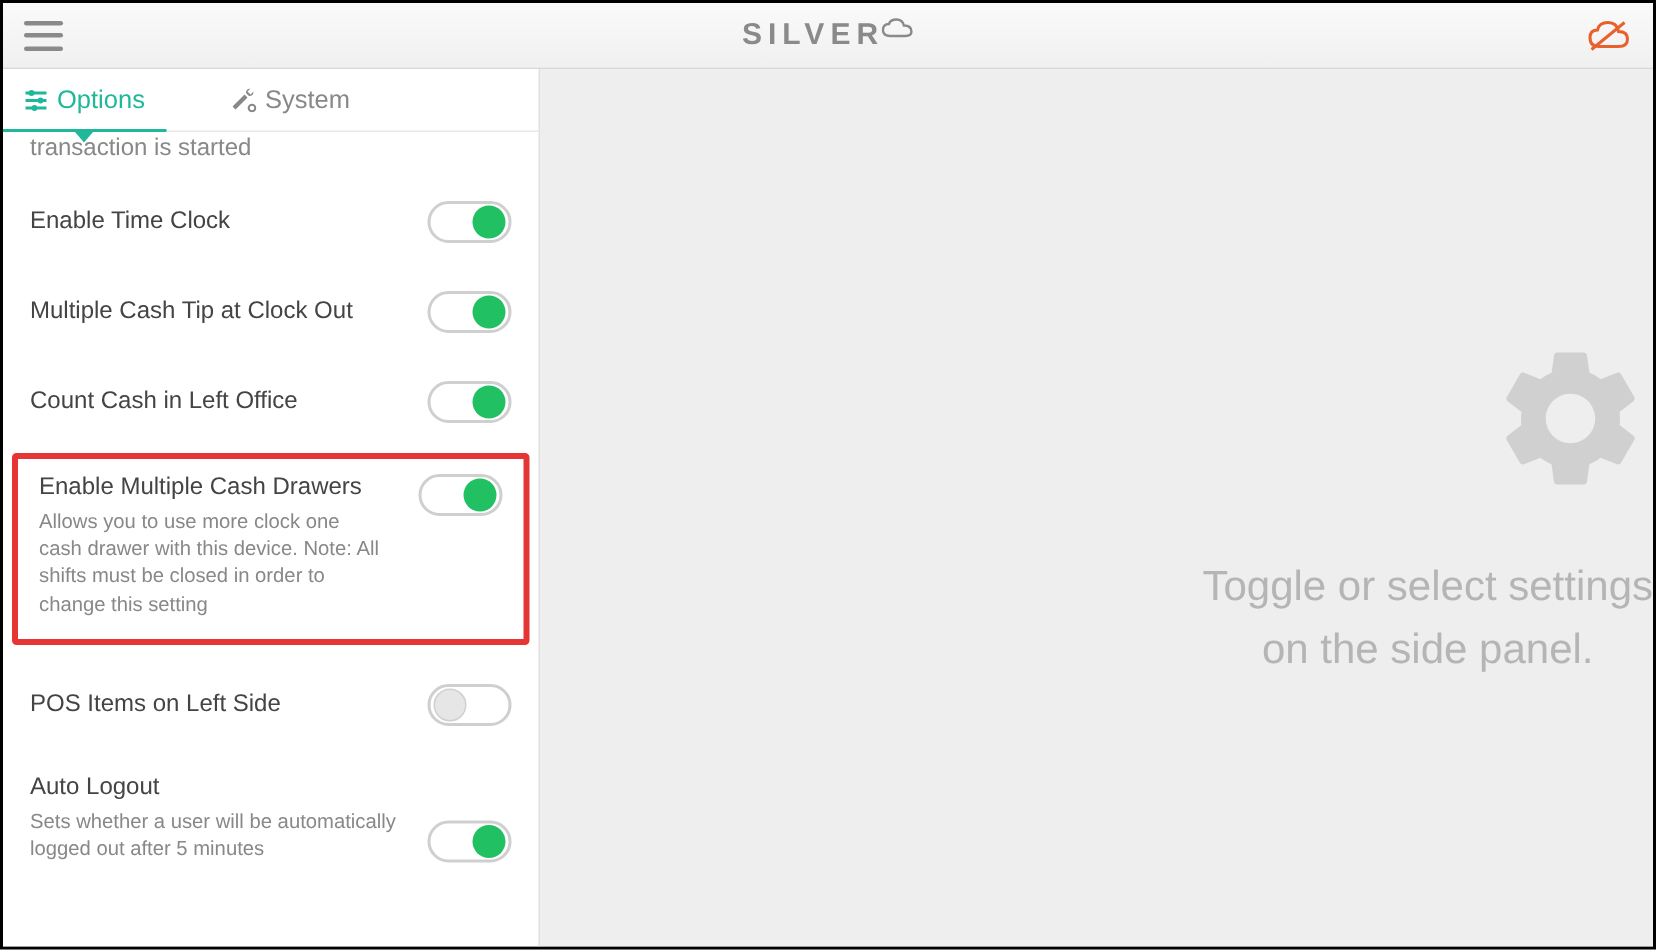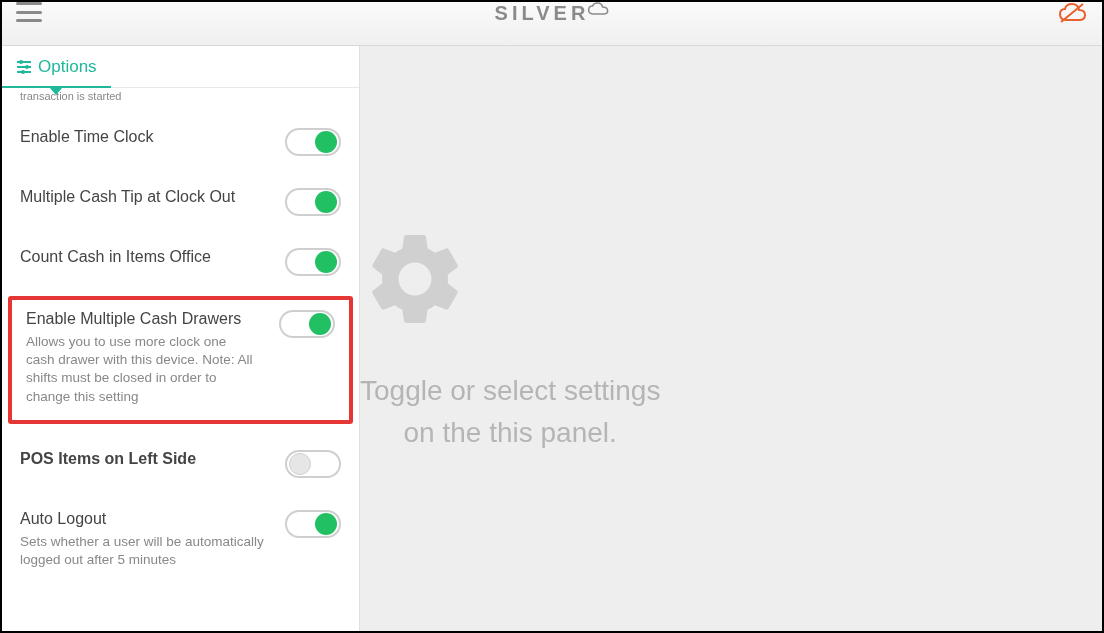--- a/index.html
+++ b/index.html
@@ -9,21 +9,21 @@
   height: 633px;
   background: #fff;
   border: 2px solid #000;
   overflow: hidden;
 }
 .header {
   height: 44px;
   background: linear-gradient(to bottom, #fafafa, #f0f0f0);
   border-bottom: 1px solid #d8d8d8;
   display: flex;
-  align-items: flex-start;
+  align-items: center;
   position: relative;
   gap: 43px;
 }
 .hamburger {
   width: 26px;
   height: 20px;
   margin-left: 14px;
   display: flex;
   flex-direction: column;
   justify-content: space-between;
@@ -96,27 +96,27 @@
   border-right: 6px solid transparent;
   border-top: 7px solid #20b89a;
 }
 .settings-list {
   flex: 1;
   overflow-y: auto;
   padding-top: 2px;
 }
 .truncated-row {
   color: #888;
-  font-size: 11px;
+  font-size: 16px;
   padding: 0 19px 12px 18px;
 }
 .setting-row {
   padding: 14px 18px 18px 18px;
   display: flex;
-  align-items: flex-start;
+  align-items: flex-end;
   gap: 12px;
 }
 .setting-text {
   flex: 1;
 }
 .setting-title {
   font-size: 16px;
   color: #444;
   margin-bottom: 5px;
 }
@@ -156,21 +156,21 @@
   border: 4px solid #e63535;
   border-radius: 3px;
   padding: 10px 14px 14px 14px;
   margin: 2px 6px;
 }
 .content {
   flex: 1;
   background: #eeeeee;
   display: flex;
   flex-direction: column;
-  align-items: flex-start;
+  align-items: flex-end;
   justify-content: center;
   color: #b8b8b8;
 }
 .gear-large {
   margin-bottom: 36px;
 }
 .content-text {
   font-size: 28px;
   font-weight: 300;
   text-align: center;
@@ -206,20 +206,27 @@
         <svg width="16" height="16" viewBox="0 0 16 16">
           <line x1="1" y1="3" x2="15" y2="3" stroke="#20b89a" stroke-width="2"></line>
           <circle cx="5" cy="3" r="2" fill="#20b89a"></circle>
           <line x1="1" y1="8" x2="15" y2="8" stroke="#20b89a" stroke-width="2"></line>
           <circle cx="11" cy="8" r="2" fill="#20b89a"></circle>
           <line x1="1" y1="13" x2="15" y2="13" stroke="#20b89a" stroke-width="2"></line>
           <circle cx="7" cy="13" r="2" fill="#20b89a"></circle>
         </svg>
         <span>Options</span>
       </div>
+      <div class="tab" style="margin-left:30px;">
+        <svg width="16" height="16" viewBox="0 0 16 16">
+          <path d="M2 14 L10 6 L8 4 L0 12 Z M11 5 Q14 5 14 2 L12 4 L10 2 L12 0 Q9 0 9 3 Z" fill="#888"></path>
+          <circle cx="13" cy="13" r="2.2" fill="none" stroke="#888" stroke-width="1.4"></circle>
+        </svg>
+        <span>System</span>
+      </div>
     </div>
 
     <div class="settings-list">
       <div class="truncated-row">transaction is started</div>
 
       <div class="setting-row">
         <div class="setting-text">
           <div class="setting-title">Enable Time Clock</div>
         </div>
         <div class="toggle on">
@@ -231,40 +238,40 @@
         <div class="setting-text">
           <div class="setting-title">Multiple Cash Tip at Clock Out</div>
         </div>
         <div class="toggle on">
             <div class="knob"></div>
           </div>
       </div>
 
       <div class="setting-row">
         <div class="setting-text">
-          <div class="setting-title">Count Cash in Items Office</div>
+          <div class="setting-title">Count Cash in Left Office</div>
         </div>
         <div class="toggle on">
             <div class="knob"></div>
           </div>
       </div>
 
       <div class="highlight">
         <div style="display:flex;align-items:flex-start;gap:26px;">
           <div class="setting-text">
             <div class="setting-title">Enable Multiple Cash Drawers</div>
             <div class="setting-desc">Allows you to use more clock one cash drawer with this device. Note: All shifts must be closed in order to change this setting</div>
           </div>
           <div class="toggle on">
               <div class="knob"></div>
             </div>
         </div>
       </div>
 
-      <div class="setting-row" style="padding-top:24px;font-weight:bold;">
+      <div class="setting-row" style="padding-top:24px;">
         <div class="setting-text">
           <div class="setting-title">POS Items on Left Side</div>
         </div>
         <div class="toggle off">
             <div class="knob"></div>
           </div>
       </div>
 
       <div class="setting-row">
         <div class="setting-text">
@@ -277,16 +284,16 @@
       </div>
     </div>
   </div>
 
   <div class="content">
     <svg class="gear-large" width="110" height="110" viewBox="0 0 24 24">
       <path fill="#d0d0d0" d="M19.14,12.94c0.04-0.3,0.06-0.61,0.06-0.94c0-0.32-0.02-0.64-0.07-0.94l2.03-1.58c0.18-0.14,0.23-0.41,0.12-0.61 l-1.92-3.32c-0.12-0.22-0.37-0.29-0.59-0.22l-2.39,0.96c-0.5-0.38-1.03-0.7-1.62-0.94L14.4,2.81c-0.04-0.24-0.24-0.41-0.48-0.41 h-3.84c-0.24,0-0.43,0.17-0.47,0.41L9.25,5.35C8.66,5.59,8.12,5.92,7.63,6.29L5.24,5.33c-0.22-0.08-0.47,0-0.59,0.22L2.74,8.87 C2.62,9.08,2.66,9.34,2.86,9.48l2.03,1.58C4.84,11.36,4.8,11.69,4.8,12s0.02,0.64,0.07,0.94l-2.03,1.58 c-0.18,0.14-0.23,0.41-0.12,0.61l1.92,3.32c0.12,0.22,0.37,0.29,0.59,0.22l2.39-0.96c0.5,0.38,1.03,0.7,1.62,0.94l0.36,2.54 c0.05,0.24,0.24,0.41,0.48,0.41h3.84c0.24,0,0.44-0.17,0.47-0.41l0.36-2.54c0.59-0.24,1.13-0.56,1.62-0.94l2.39,0.96 c0.22,0.08,0.47,0,0.59-0.22l1.92-3.32c0.12-0.22,0.07-0.47-0.12-0.61L19.14,12.94z M12,15.6c-1.98,0-3.6-1.62-3.6-3.6 s1.62-3.6,3.6-3.6s3.6,1.62,3.6,3.6S13.98,15.6,12,15.6z"></path>
     </svg>
     <div class="content-text">
       <div>Toggle or select settings</div>
-      <div>on the this panel.</div>
+      <div>on the side panel.</div>
     </div>
   </div>
 </div>
 
 </body></html>

